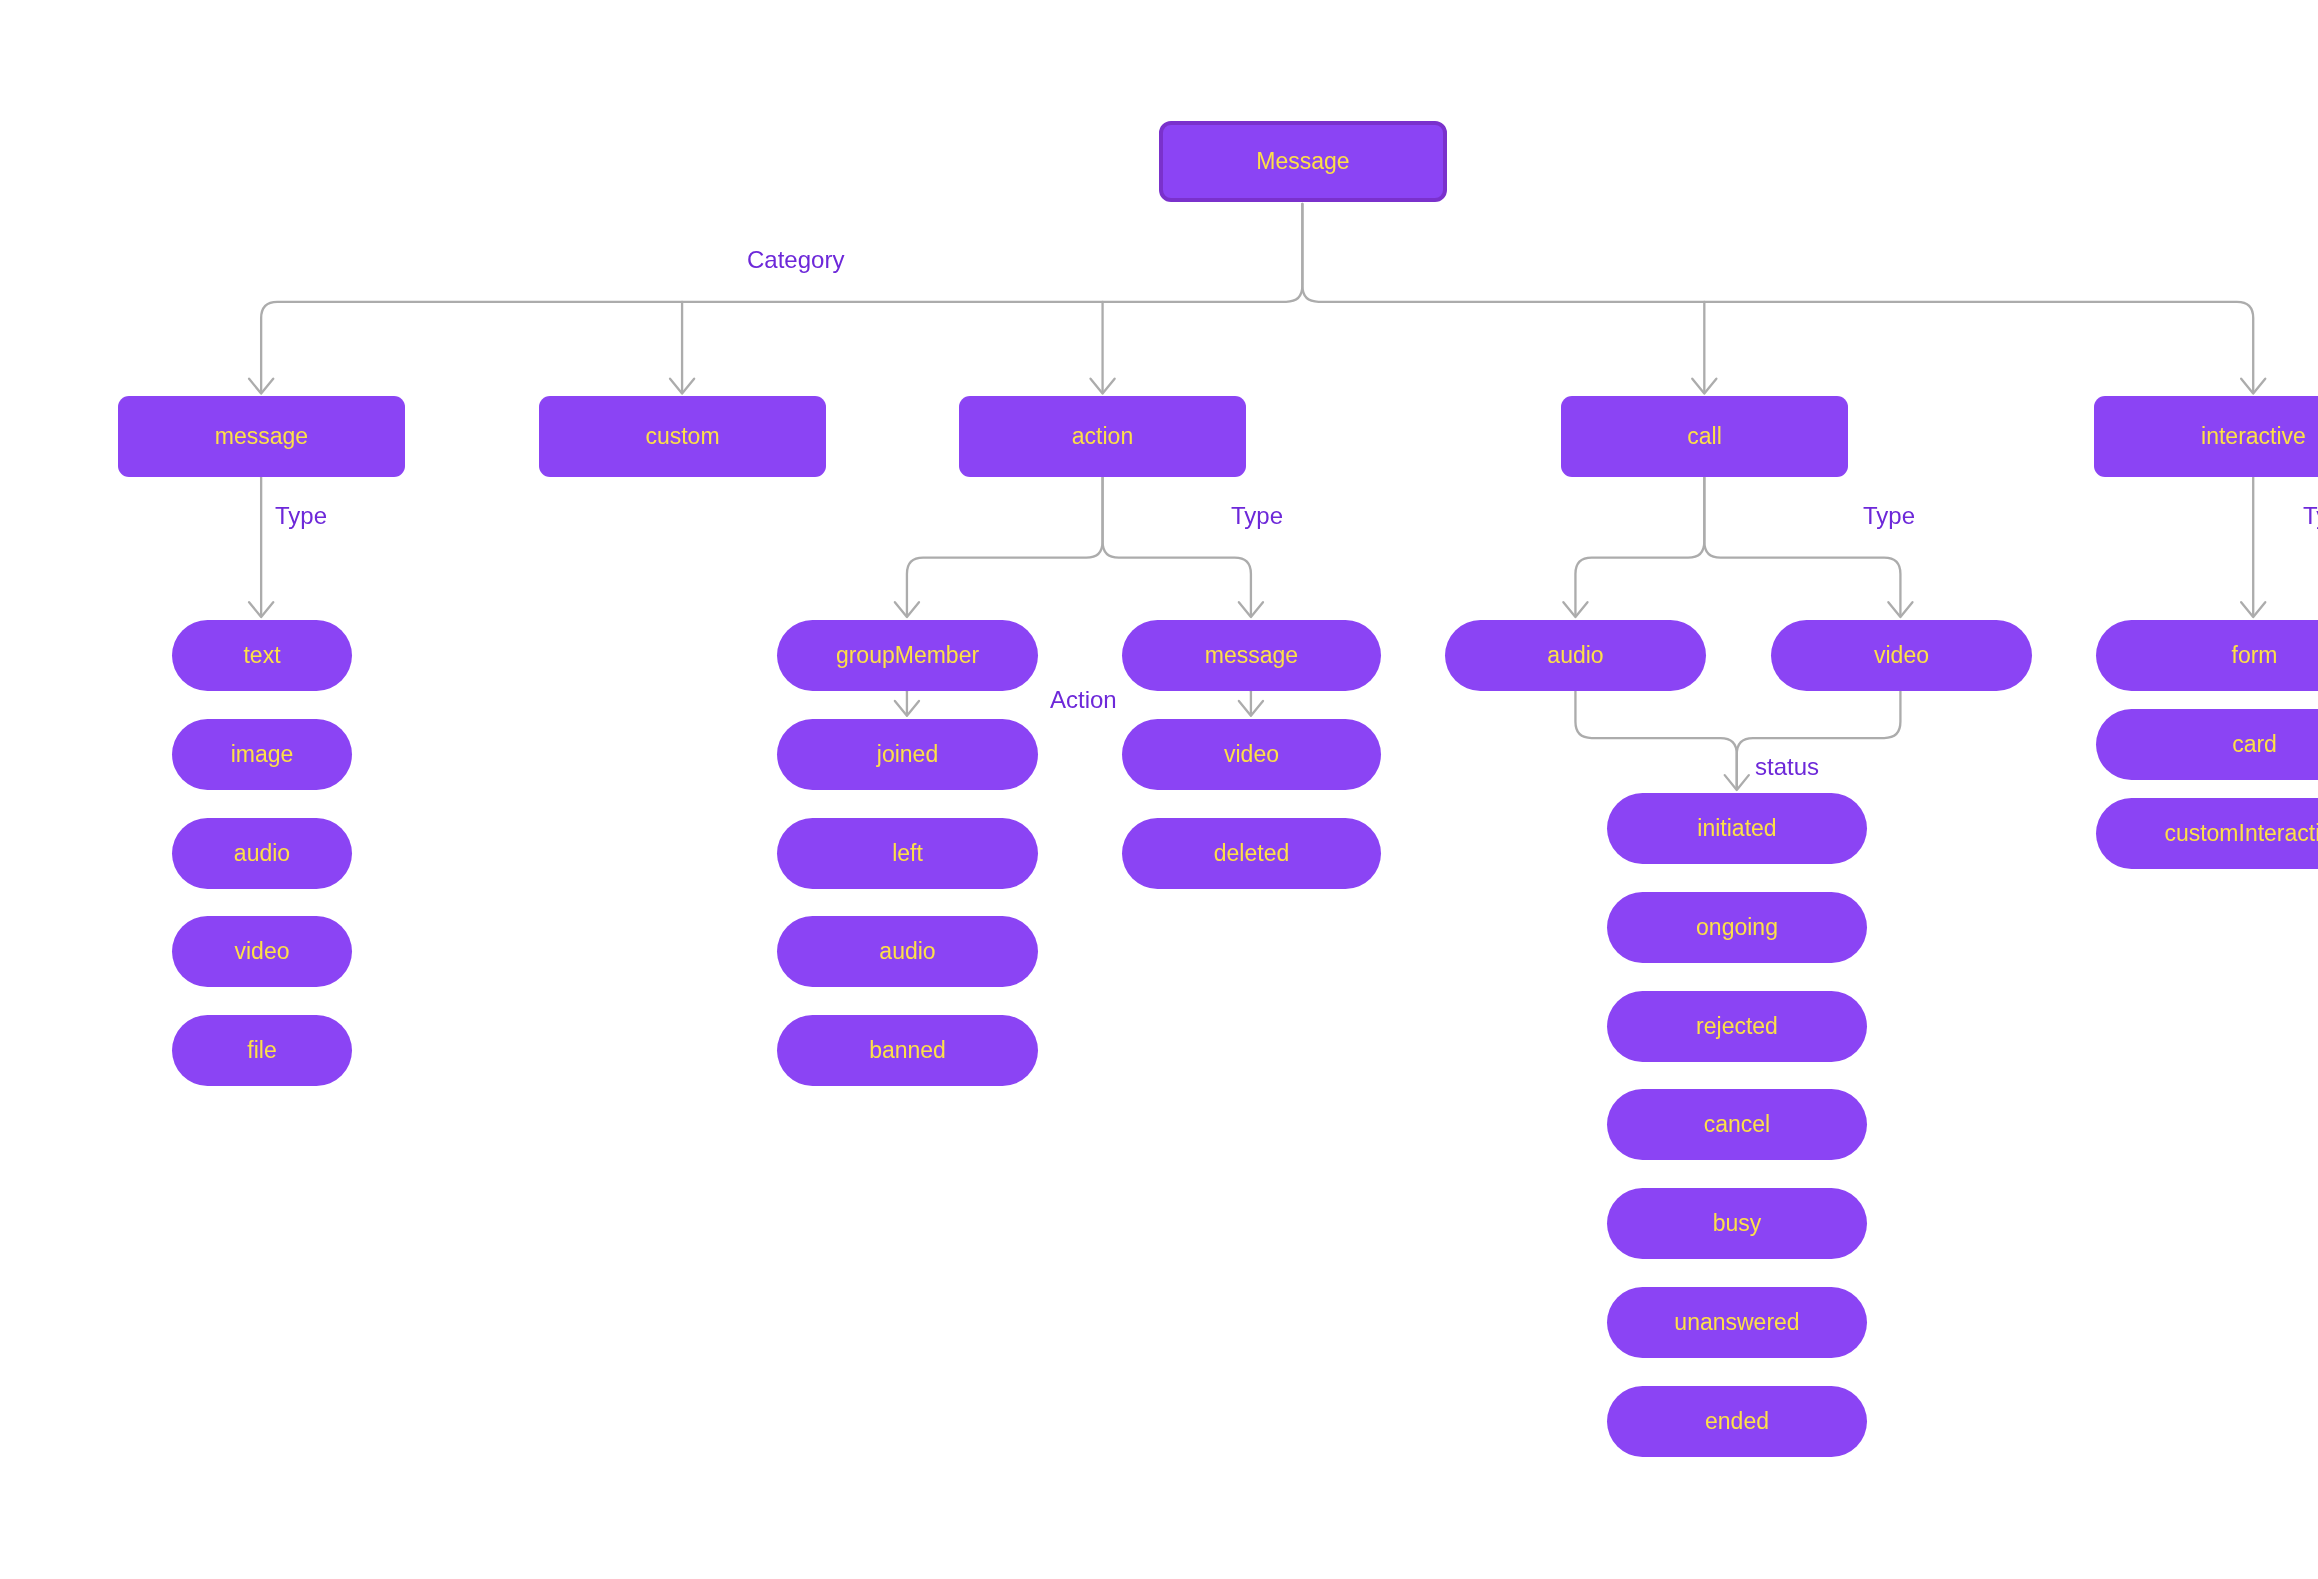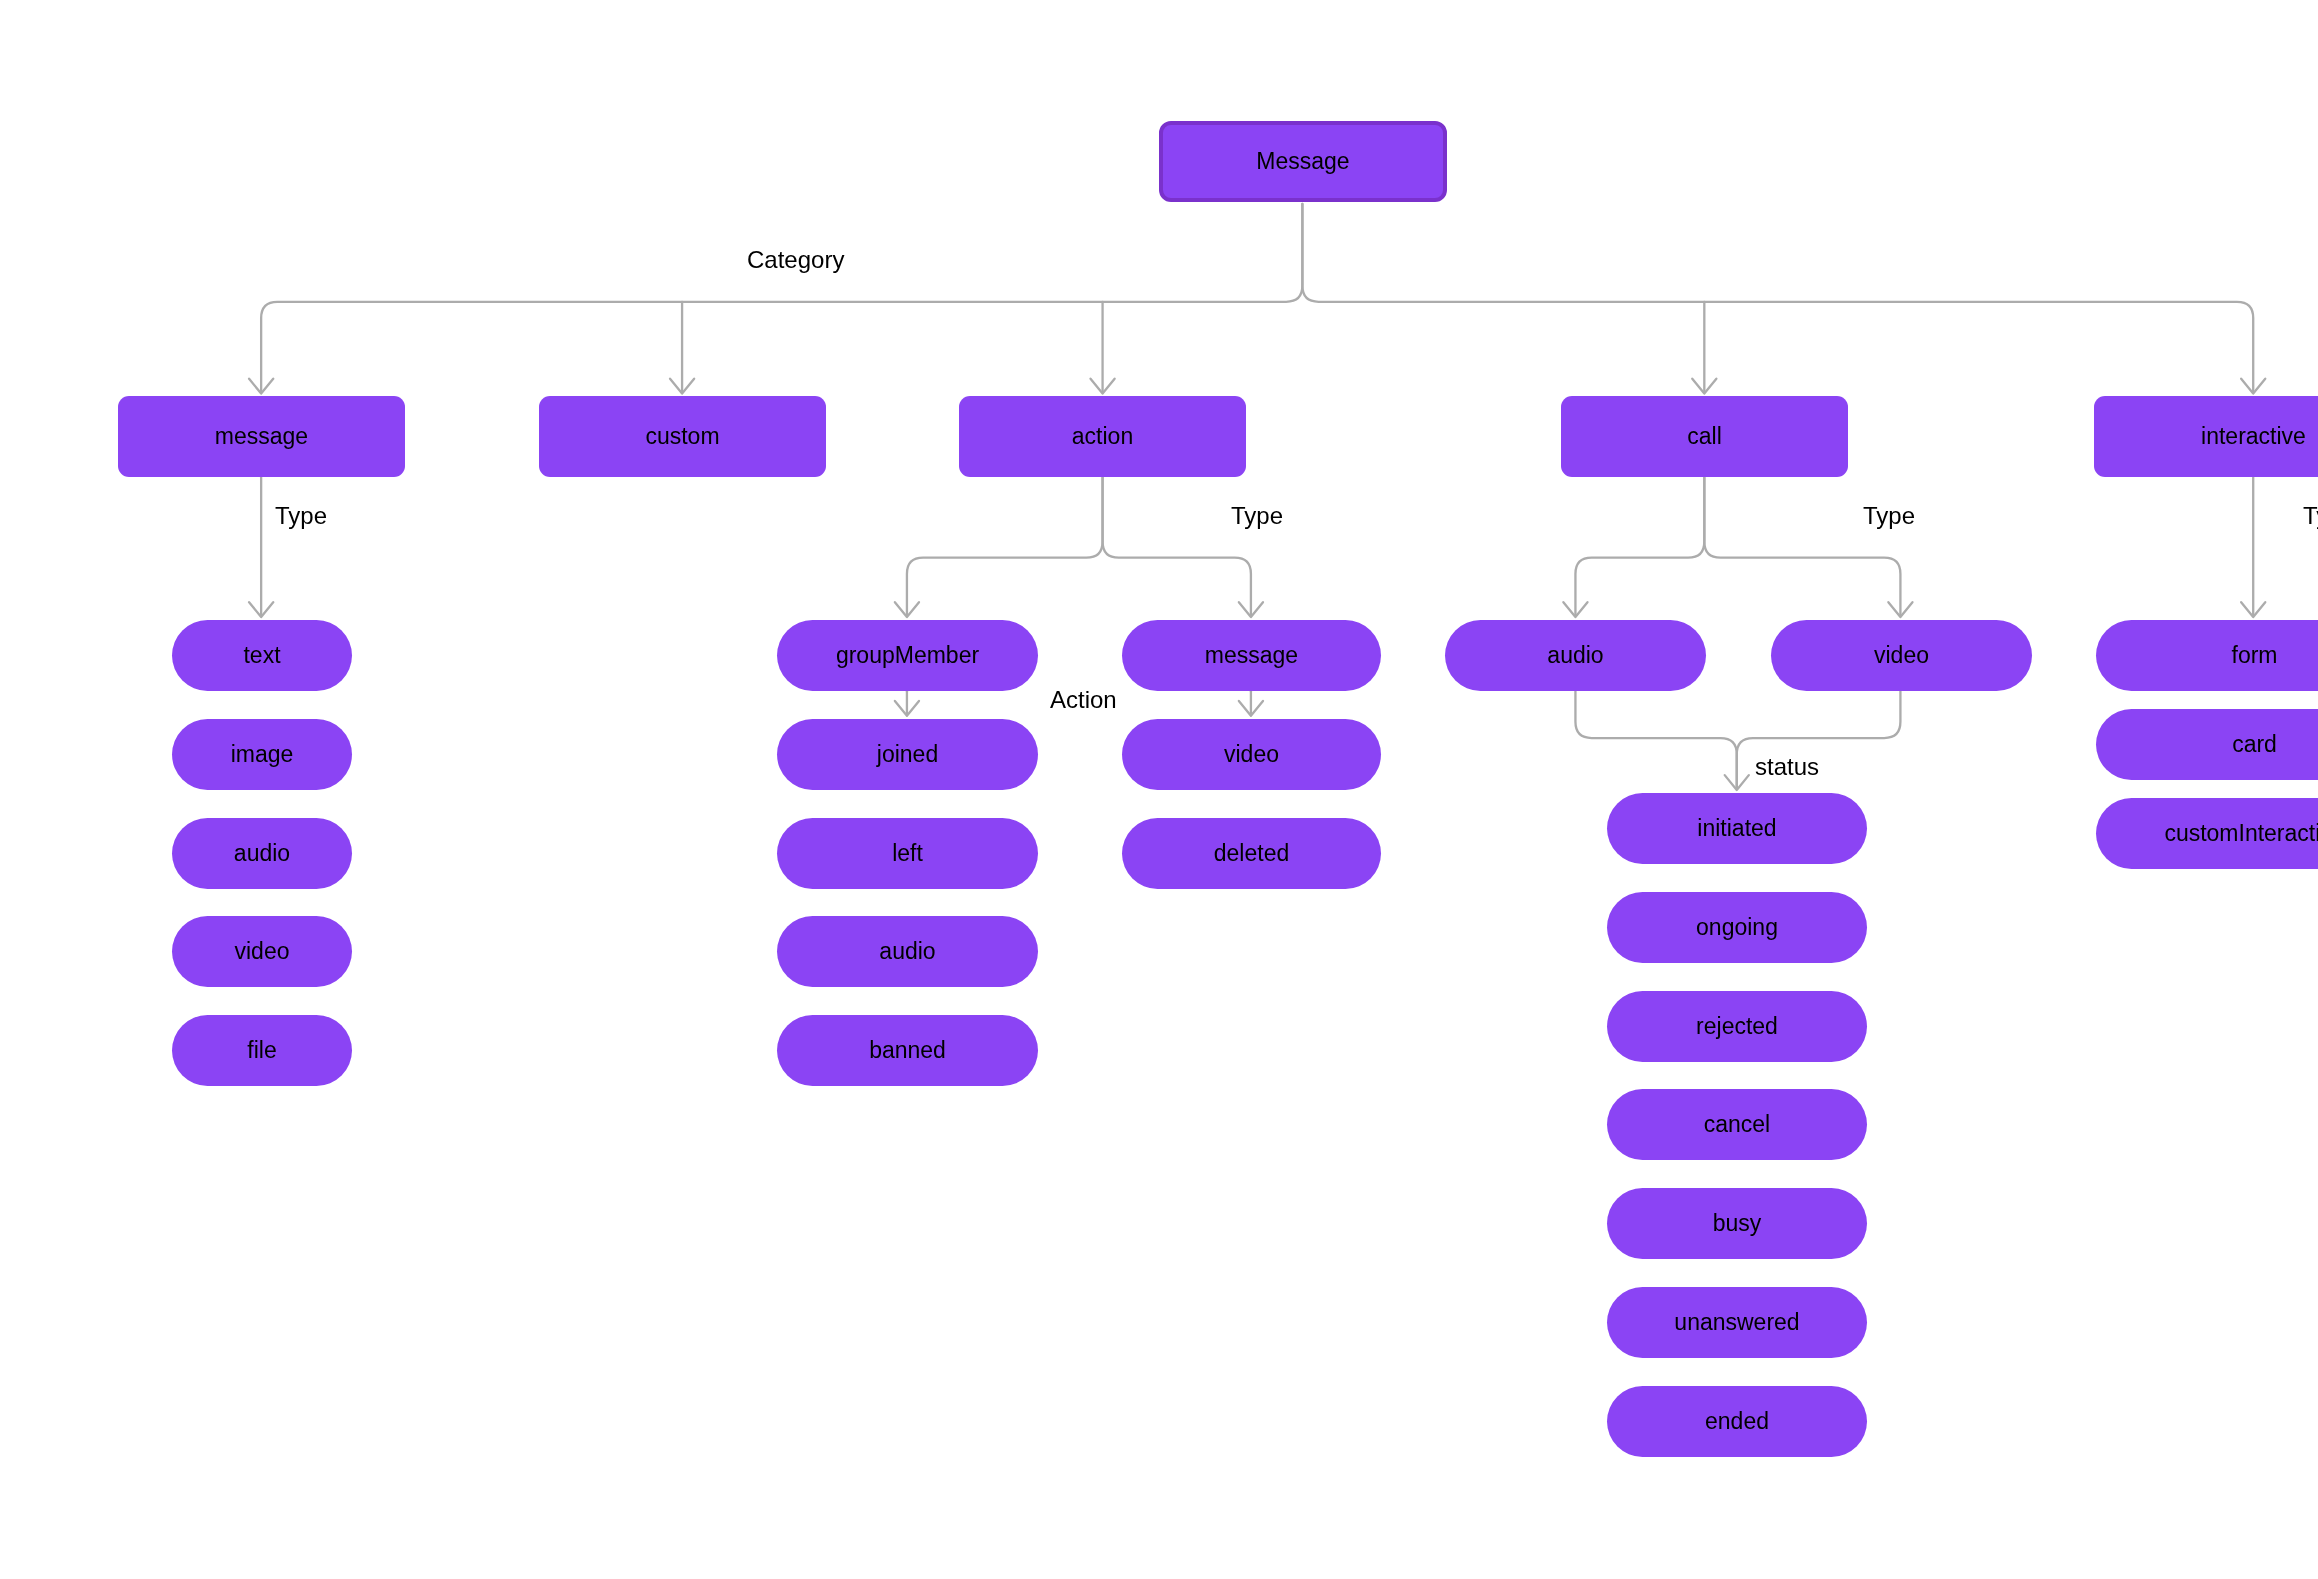--- a/index.html
+++ b/index.html
@@ -20,42 +20,42 @@
     left: 0; top: 0;
     width: 2538px;
     height: 1579px;
   }
   .node {
     position: absolute;
     display: flex;
     align-items: center;
     justify-content: center;
     background: #8B44F4;
-    color: #000000;
+    color: #fde047;
     font-size: 23px;
     line-height: 1;
     white-space: nowrap;
     box-sizing: border-box;
   }
   .root {
     border: 4.6px solid #7A31CC;
     border-radius: 12px;
   }
   .cat {
     border-radius: 11px;
     width: 287px;
     height: 81px;
   }
   .pill {
     border-radius: 36px;
     height: 71px;
   }
   .lbl {
     position: absolute;
-    color: #000000;
+    color: #6d28d9;
     font-size: 24px;
     line-height: 1;
     white-space: nowrap;
   }
 </style>
 </head>
 <body>
 
 <div id="canvas">
 

